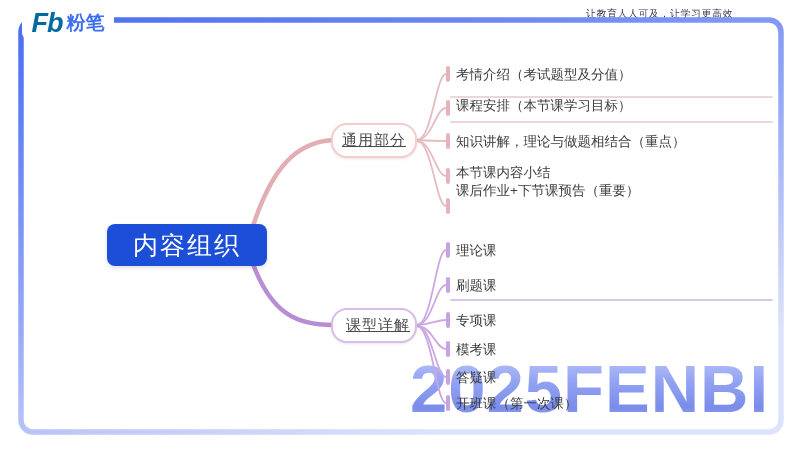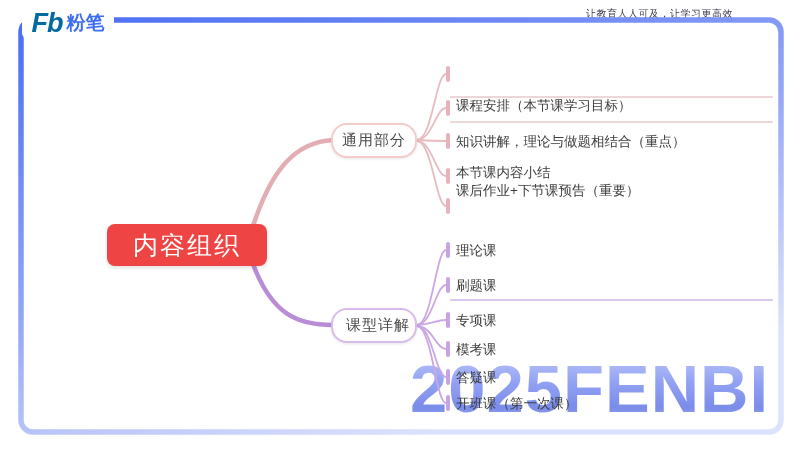--- a/index.html
+++ b/index.html
@@ -92,20 +92,21 @@
     background: #fff;
     border-radius: 16px;
     display: flex;
     align-items: center;
     justify-content: center;
     font-size: 15px;
     color: #4a4a4a;
     letter-spacing: 1px;
     z-index: 5;
     box-shadow: 0 1px 3px rgba(0,0,0,0.10);
+    text-decoration: underline;
   }
   .branch-general { left: 331px; top: 123px; border: 2px solid #f3cccb; }
   .branch-types   { left: 331px; top: 308px; border: 2px solid #d9bcea; padding-left: 8px; }
 
   .leaf {
     position: absolute;
     left: 456px;
     height: 17px;
     display: flex;
     align-items: center;
@@ -194,32 +195,33 @@
     <path d="M 417 141 C 432 141 436 206 446 206" fill="none" stroke="#e6bcc1" stroke-width="1.8"></path>
 
     <path d="M 417 325 C 432 325 436 250 446 250" fill="none" stroke="#cba7e4" stroke-width="1.8"></path>
     <path d="M 417 325 C 432 325 436 285 446 285" fill="none" stroke="#cba7e4" stroke-width="1.8"></path>
     <path d="M 417 325 C 432 324 436 320 446 320" fill="none" stroke="#cba7e4" stroke-width="1.8"></path>
     <path d="M 417 326 C 432 326 436 349 446 349" fill="none" stroke="#cba7e4" stroke-width="1.8"></path>
     <path d="M 417 326 C 432 326 436 377 446 377" fill="none" stroke="#cba7e4" stroke-width="1.8"></path>
     <path d="M 417 326 C 432 327 436 403 446 403" fill="none" stroke="#cba7e4" stroke-width="1.8"></path>
   </svg>
 
-  <div class="root-node" style="background:#ef4444">
+  <div class="root-node" style="background:#1d4ed8">
     <span>内容组织</span>
   </div>
 
   <div class="branch-node branch-general">
     <span>通用部分</span>
   </div>
   <div class="branch-node branch-types">
     <span>课型详解</span>
   </div>
 
   <div class="tick tick-pink" style="top:66px"></div>
+  <div class="leaf" style="top:66px">考情介绍（考试题型及分值）</div>
   <div class="tick tick-pink" style="top:100px"></div>
   <div class="leaf" style="top:97px">课程安排（本节课学习目标）</div>
   <div class="tick tick-pink" style="top:133px"></div>
   <div class="leaf" style="top:133px">知识讲解，理论与做题相结合（重点）</div>
   <div class="tick tick-pink" style="top:168px"></div>
   <div class="leaf" style="top:164px">本节课内容小结</div>
   <div class="tick tick-pink" style="top:198px"></div>
   <div class="leaf" style="top:182px">课后作业+下节课预告（重要）</div>
 
   <div class="tick tick-purple" style="top:242px"></div>

